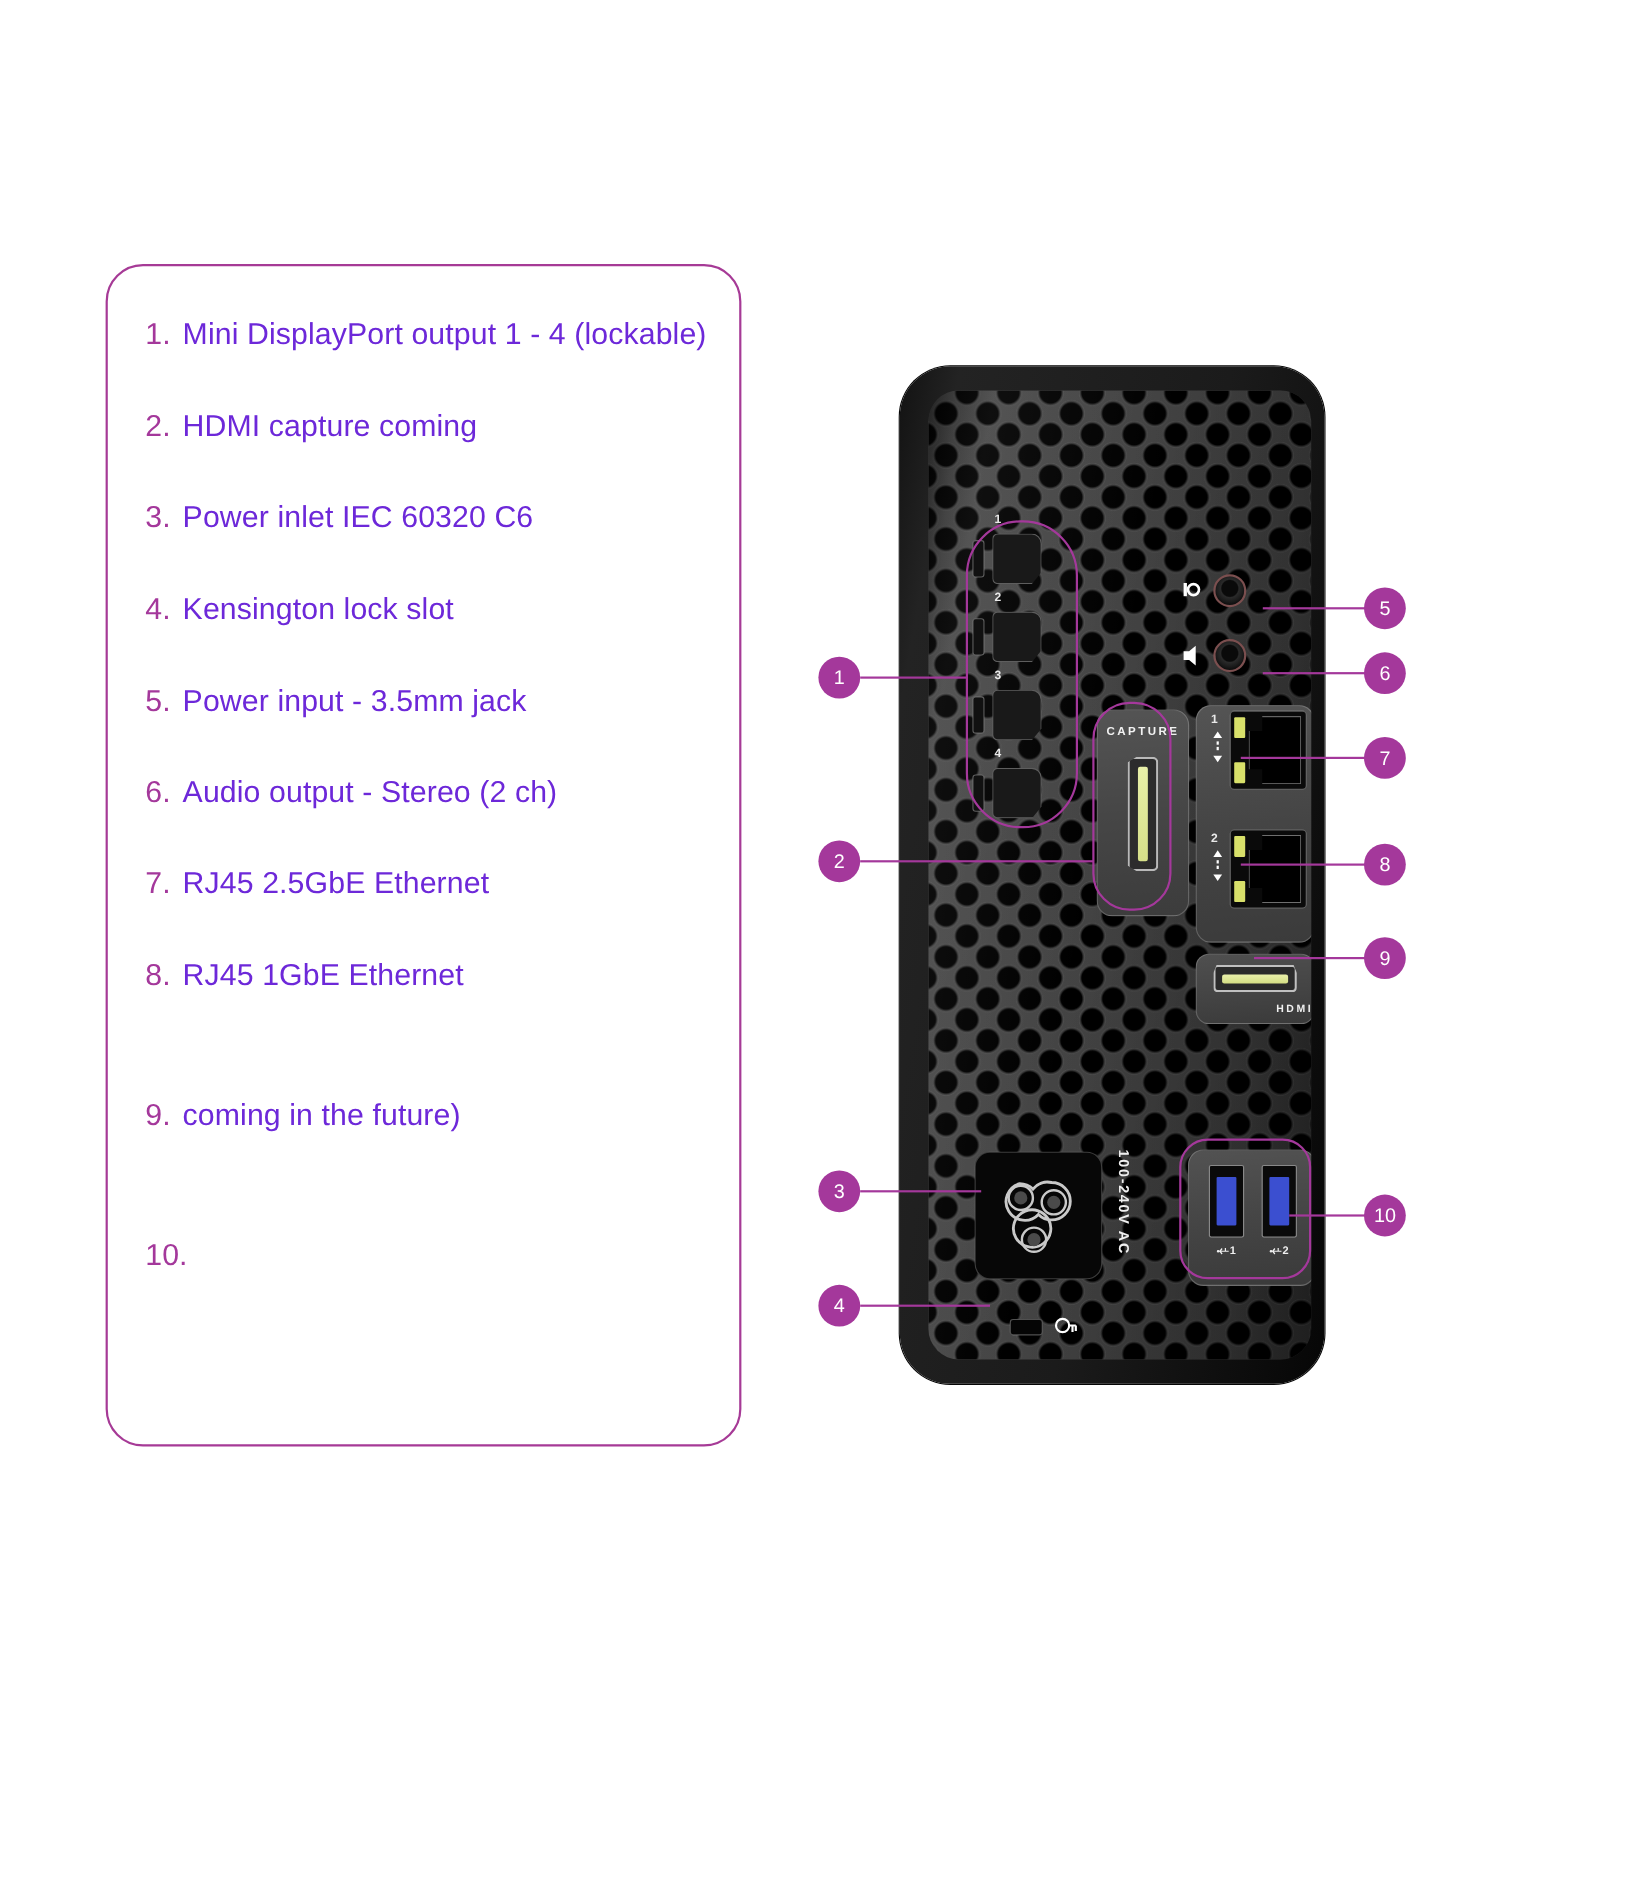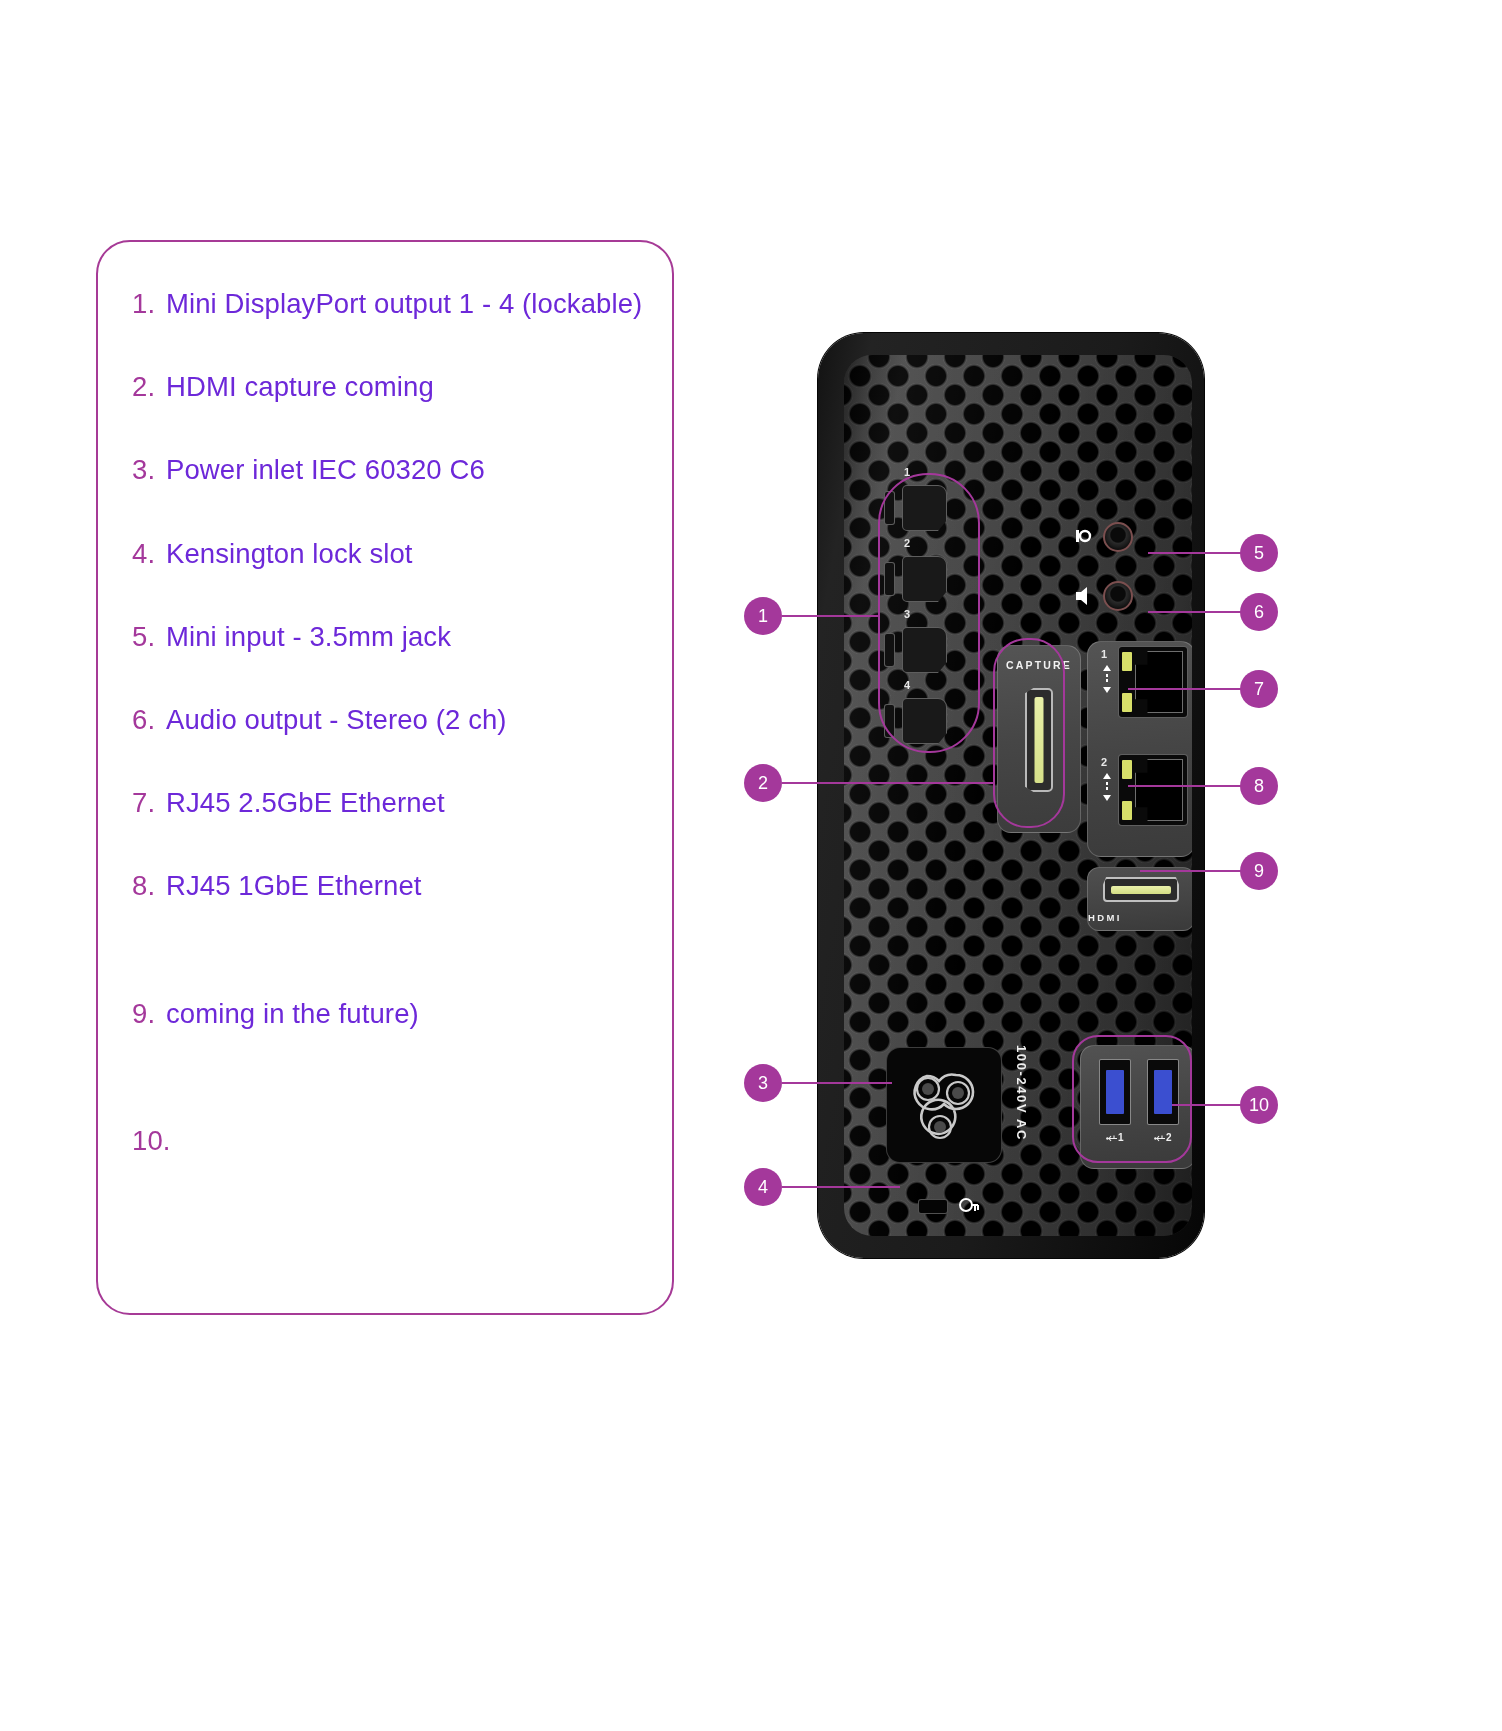--- a/index.html
+++ b/index.html
@@ -191,22 +191,22 @@
     background: #2b2b2b;
     border: 2px solid #c0c0c0;
     border-radius: 4px;
     clip-path: polygon(4% 0, 96% 0, 100% 30%, 100% 100%, 0 100%, 0 30%);
   }
   #hdmi-port::after {
     content: ""; position: absolute; left: 6px; right: 6px; top: 50%; transform: translateY(-50%);
     height: 8px; background: linear-gradient(180deg,#e9f0aa,#d4de84); border-radius: 2px;
   }
   #hdmi-text {
-    position: absolute; left: 0; right: 0; bottom: 7px;
-    text-align: left; font-size: 9.5px; font-weight: bold;
+    position: absolute; left: 14px; right: 0; bottom: 7px;
+    text-align: right; font-size: 9.5px; font-weight: bold;
     letter-spacing: 2.4px; color: #f0f0f0;
   }
 
   
   #power-module {
     position: absolute; left: 42px; top: 692px; width: 116px; height: 116px;
     background: #070707;
     border: 1px solid rgba(255,255,255,0.22);
     border-radius: 14px;
   }
@@ -298,21 +298,21 @@
         <span class="li-text">Power inlet IEC 60320 C6</span>
       </div>
 
       <div class="legend-item">
         <span class="li-num">4.</span>
         <span class="li-text">Kensington lock slot</span>
       </div>
 
       <div class="legend-item">
         <span class="li-num">5.</span>
-        <span class="li-text">Mini input - 3.5mm jack</span>
+        <span class="li-text">Power input - 3.5mm jack</span>
       </div>
 
       <div class="legend-item">
         <span class="li-num">6.</span>
         <span class="li-text">Audio output - Stereo (2 ch)</span>
       </div>
 
       <div class="legend-item">
         <span class="li-num">7.</span>
         <span class="li-text">RJ45 2.5GbE Ethernet</span>

